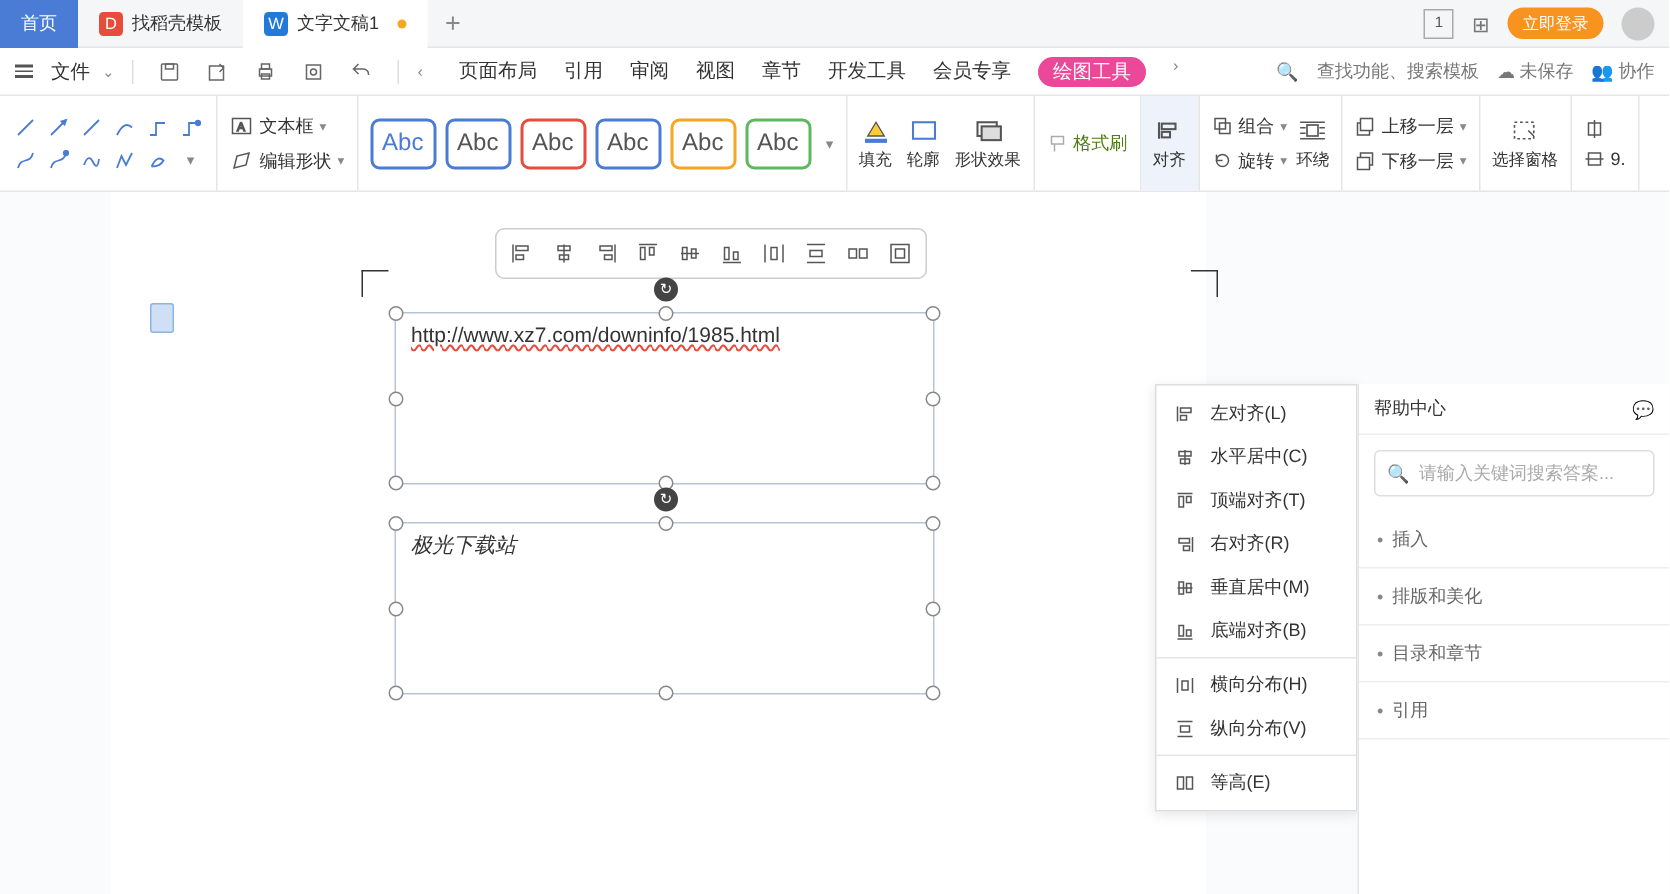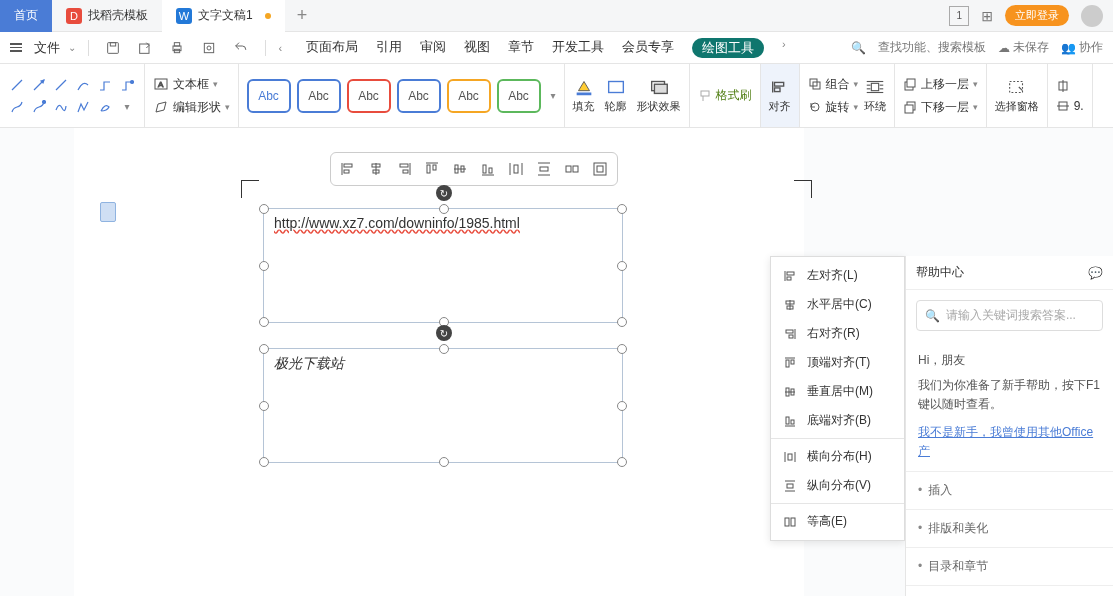--- a/index.html
+++ b/index.html
@@ -25,33 +25,33 @@
 .menu-bar { display: flex; align-items: center; height: 32px; border-bottom: 1px solid #e5e5e5; padding: 0 10px; gap: 4px; }
 .menu-left { display: flex; align-items: center; gap: 8px; }
 .hamburger { display: inline-flex; flex-direction: column; gap: 2px; }
 .hamburger span { width: 12px; height: 1.5px; background: #555; }
 .file-label { font-size: 13px; color: #333; margin-left: 4px; }
 .icon-btn { width: 24px; height: 22px; display: inline-flex; align-items: center; justify-content: center; color: #666; }
 .icon-btn svg { width: 16px; height: 16px; }
 .menu-sep { width: 1px; height: 16px; background: #ddd; margin: 0 4px; }
 .menu-tabs { display: flex; gap: 18px; margin-left: 20px; font-size: 13px; }
 .menu-tab { color: #333; cursor: pointer; }
-.menu-tab.active { background: #0f766e; color: #fff; padding: 1px 10px; border-radius: 12px; }
+.menu-tab.active { background: #ec4899; color: #fff; padding: 1px 10px; border-radius: 12px; }
 .menu-right { margin-left: auto; display: flex; align-items: center; gap: 12px; color: #777; font-size: 12px; }
 
 
 .ribbon { display: flex; height: 64px; border-bottom: 1px solid #e5e5e5; background: #fff; }
 .ribbon-group { display: flex; align-items: center; padding: 0 8px; border-right: 1px solid #e5e5e5; gap: 6px; }
 .line-icons { display: grid; grid-template-columns: repeat(6, 18px); grid-template-rows: repeat(2, 18px); gap: 4px; }
 .line-icons span { display: flex; align-items: center; justify-content: center; }
 .line-icons svg { width: 14px; height: 14px; color: #4a7cd6; }
 .v-stack { display: flex; flex-direction: column; gap: 6px; font-size: 12px; }
 .v-stack-item { display: flex; align-items: center; gap: 4px; }
 .abc-row { display: flex; gap: 6px; }
-.abc-box { width: 44px; height: 34px; border: 2px solid; border-radius: 6px; display: flex; align-items: center; justify-content: center; font-size: 12px; }
+.abc-box { width: 44px; height: 34px; border: 2px solid; border-radius: 6px; display: flex; align-items: center; justify-content: center; font-size: 16px; }
 .labeled-icon { display: flex; flex-direction: column; align-items: center; gap: 2px; font-size: 11px; }
 .labeled-icon svg { width: 22px; height: 20px; }
 .h-stack { display: flex; gap: 10px; }
 .mini-row { display: flex; align-items: center; gap: 4px; font-size: 12px; }
 .ribbon-active { background: #eef3fb; }
 
 
 .canvas-area { position: relative; height: 468px; background: #fafbfc; }
 .page { position: absolute; left: 74px; top: 0; width: 730px; height: 468px; background: #fff; }
 .crop { position: absolute; border: 1px solid #333; width: 18px; height: 18px; }
@@ -507,33 +507,33 @@
     <div class="dd-item">
         <svg viewBox="0 0 14 14" fill="none" stroke="currentColor">
           <line x1="7" y1="2" x2="7" y2="12"></line>
           <rect x="3" y="3" width="8" height="3"></rect>
           <rect x="4" y="8" width="6" height="3"></rect>
         </svg>
         <span>水平居中(C)</span>
       </div>
     <div class="dd-item">
         <svg viewBox="0 0 14 14" fill="none" stroke="currentColor">
+          <line x1="2" y1="2" x2="12" y2="2"></line>
+          <rect x="3" y="4" width="3" height="7"></rect>
+          <rect x="8" y="4" width="3" height="4"></rect>
+        </svg>
+        <span>顶端对齐(T)</span>
+      </div>
+    <div class="dd-item">
+        <svg viewBox="0 0 14 14" fill="none" stroke="currentColor">
           <line x1="12" y1="2" x2="12" y2="12"></line>
           <rect x="3" y="3" width="7" height="3"></rect>
           <rect x="6" y="8" width="4" height="3"></rect>
         </svg>
         <span>右对齐(R)</span>
-      </div>
-    <div class="dd-item">
-        <svg viewBox="0 0 14 14" fill="none" stroke="currentColor">
-          <line x1="2" y1="2" x2="12" y2="2"></line>
-          <rect x="3" y="4" width="3" height="7"></rect>
-          <rect x="8" y="4" width="3" height="4"></rect>
-        </svg>
-        <span>顶端对齐(T)</span>
       </div>
     <div class="dd-item">
         <svg viewBox="0 0 14 14" fill="none" stroke="currentColor">
           <line x1="2" y1="7" x2="12" y2="7"></line>
           <rect x="3" y="3" width="3" height="8"></rect>
           <rect x="8" y="4" width="3" height="6"></rect>
         </svg>
         <span>垂直居中(M)</span>
       </div>
     <div class="dd-item">
@@ -574,25 +574,20 @@
 
   <div class="help-panel">
     <div class="help-head">
       <span>帮助中心</span>
       <span>💬</span>
     </div>
     <div class="help-search">
         <span>🔍</span>
         <span>请输入关键词搜索答案...</span>
       </div>
-    <div class="help-text">
-      <div style="margin-bottom:6px">Hi，朋友</div>
-      <div>我们为你准备了新手帮助，按下F1键以随时查看。</div>
-      <div style="margin-top:8px"><span class="help-link">我不是新手，我曾使用其他Office产</span></div>
-    </div>
     <div class="help-cat">
         <span>插入</span>
       </div>
     <div class="help-cat">
         <span>排版和美化</span>
       </div>
     <div class="help-cat">
         <span>目录和章节</span>
       </div>
     <div class="help-cat">

